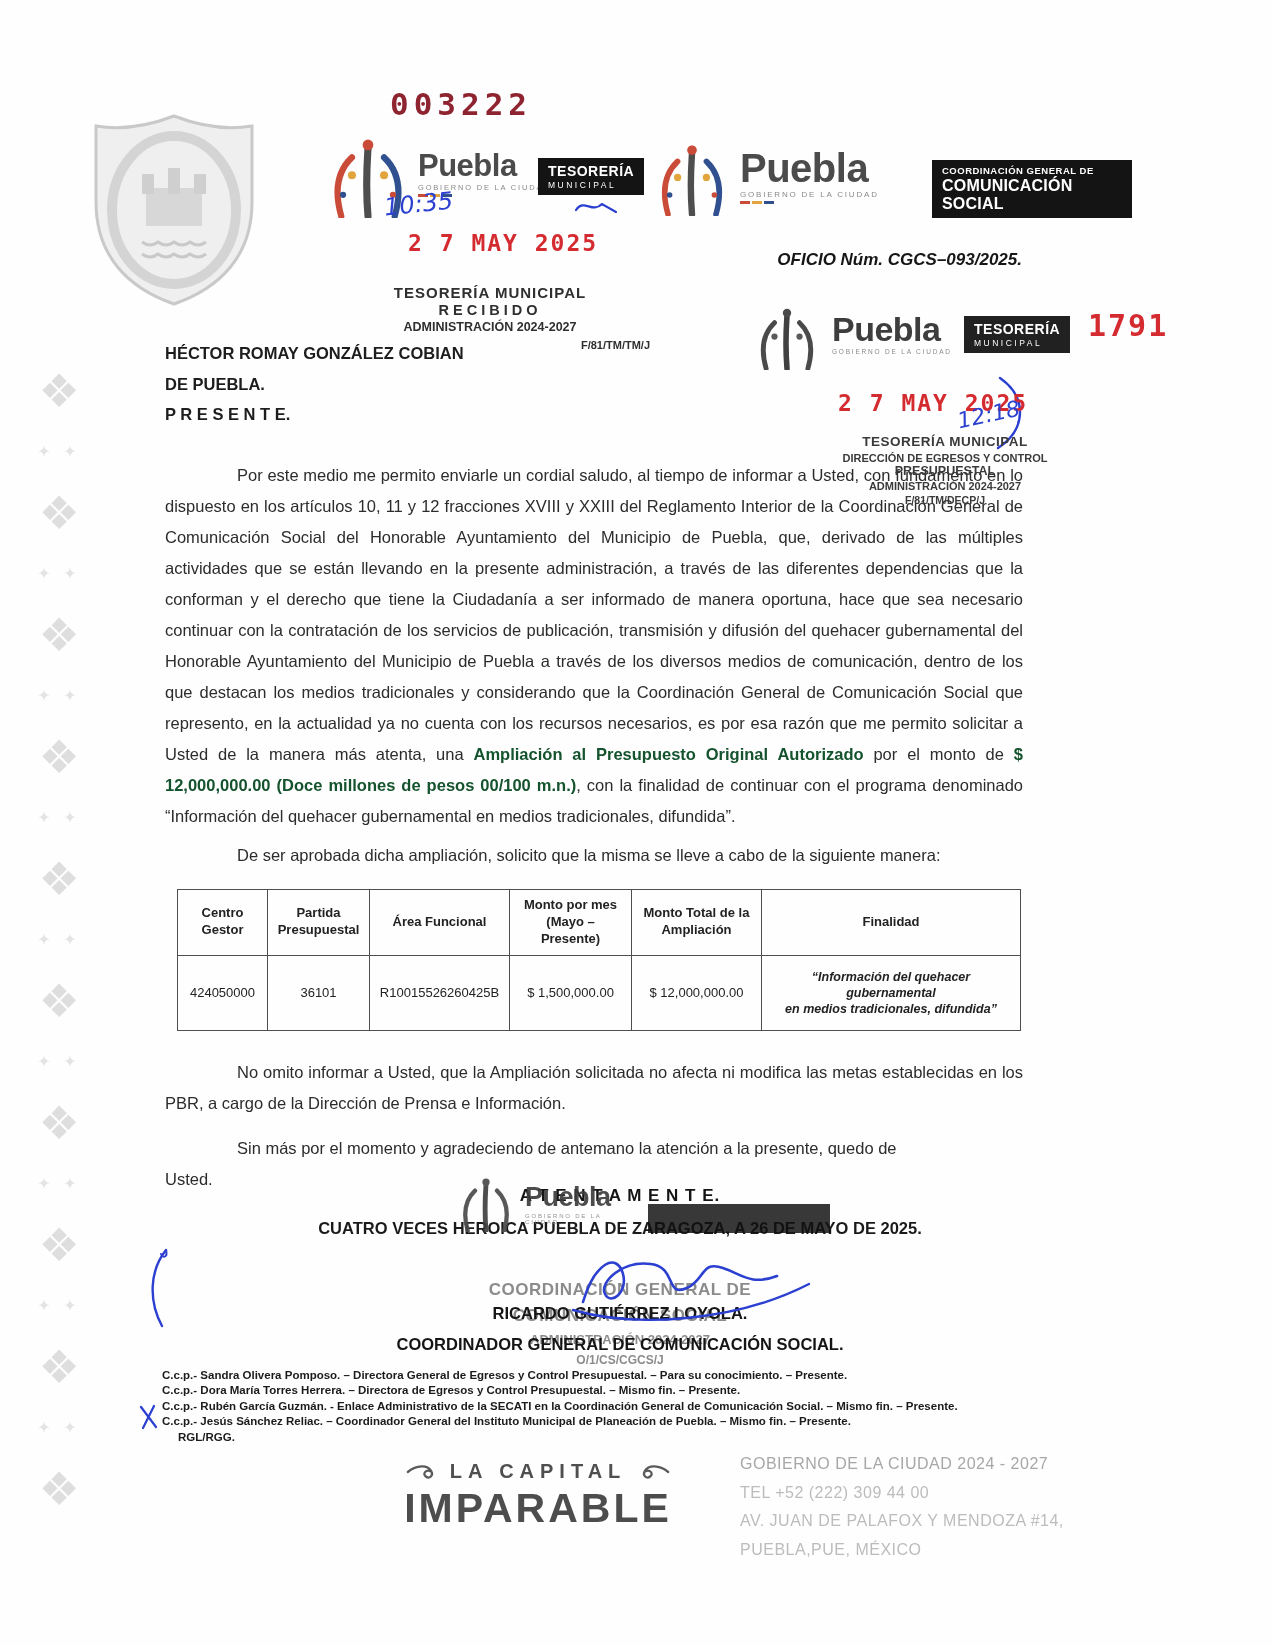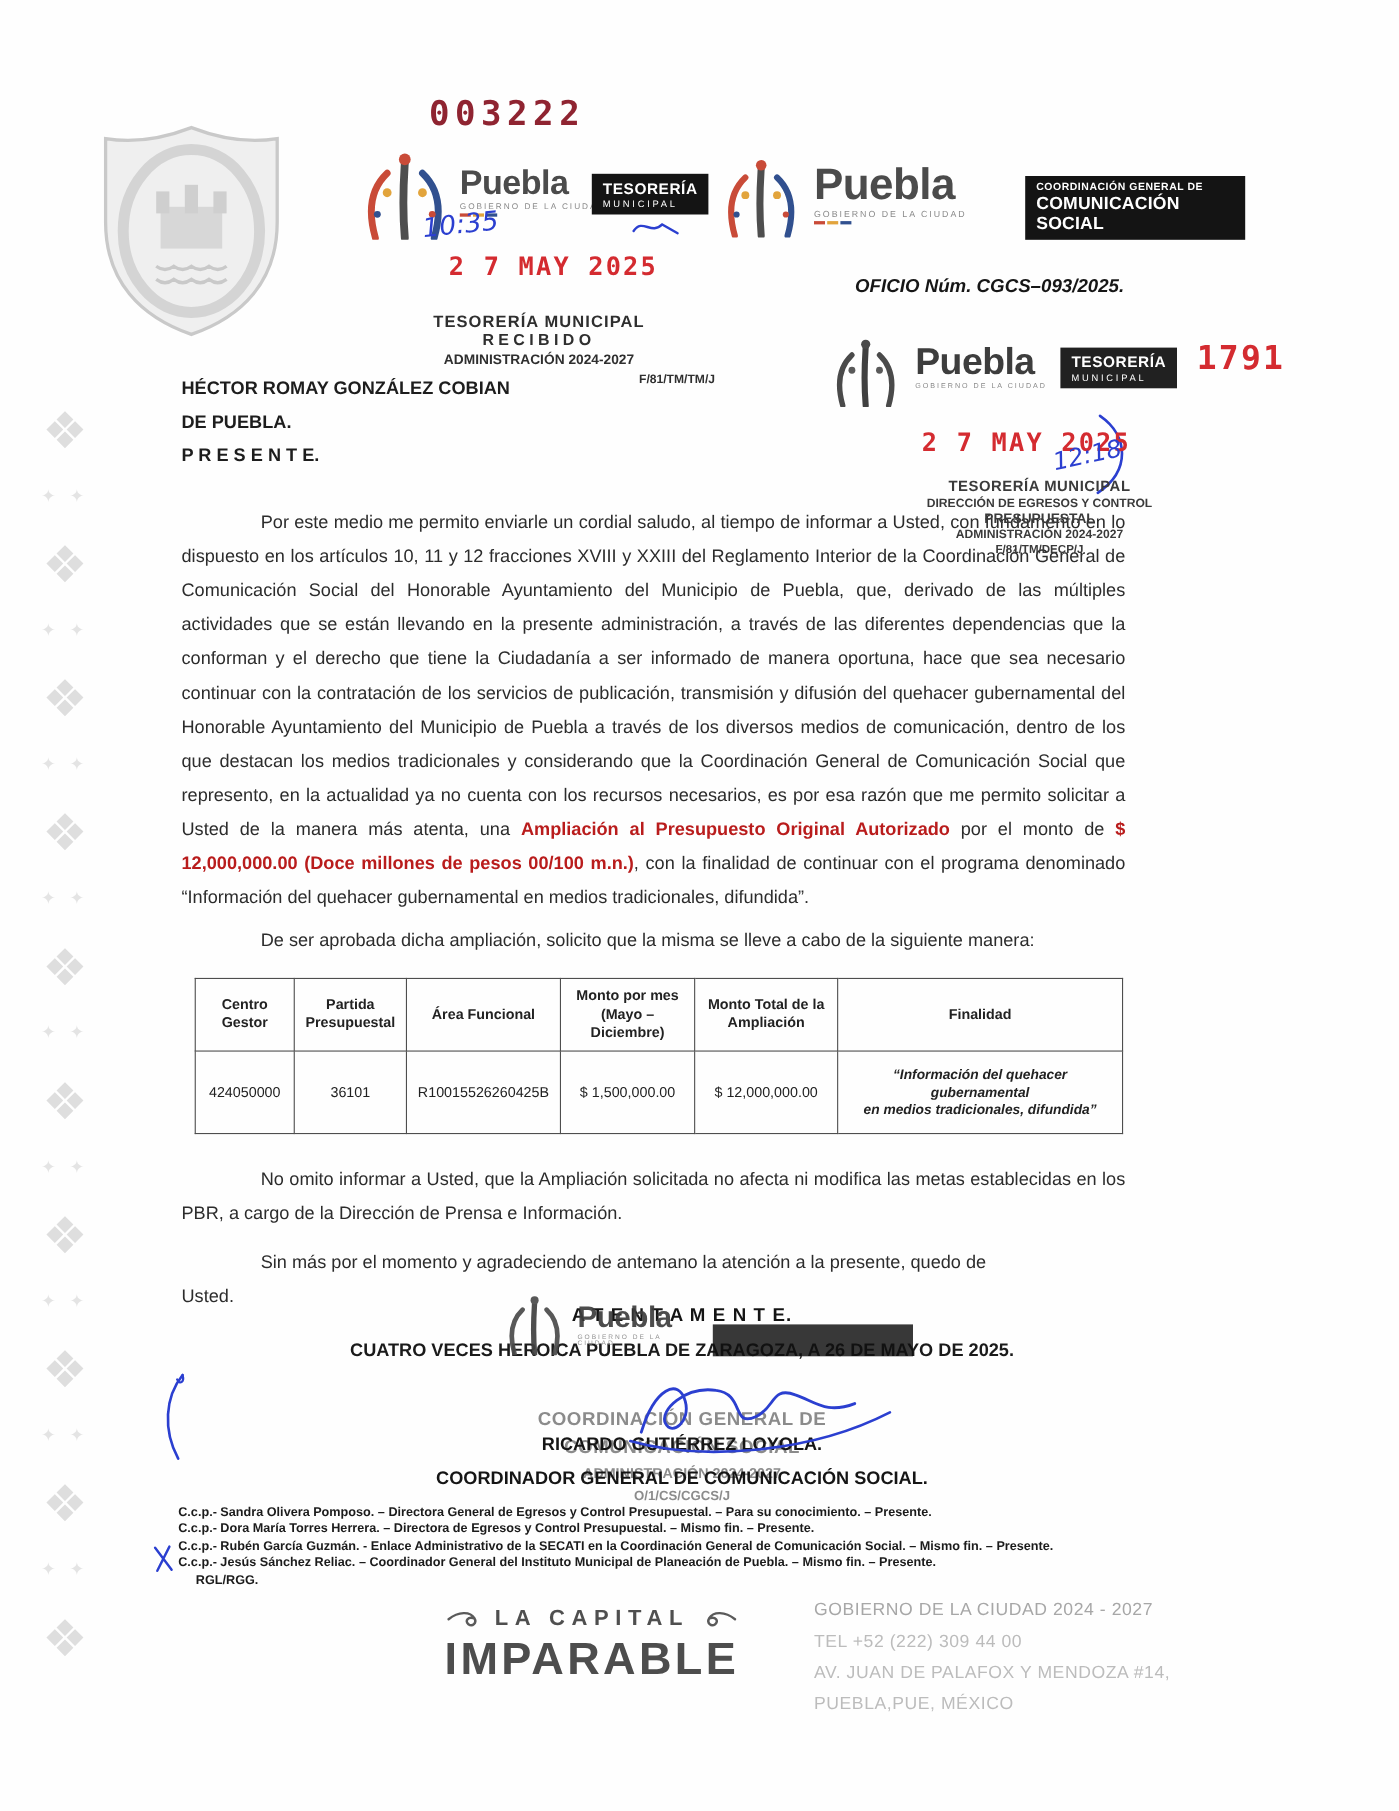--- a/index.html
+++ b/index.html
@@ -72,21 +72,21 @@
   .s2lines { position:absolute; left:28px; top:136px; width:330px; text-align:center; }
   .s2l1 { font-size:13.5px; font-weight:700; letter-spacing:0.5px; }
   .s2l2 { font-size:11px; font-weight:700; margin-top:3px; }
   .s2l3 { font-size:12.5px; font-weight:700; }
   .s2l4 { font-size:11px; font-weight:600; margin-top:2px; }
   .s2l5 { font-size:10.5px; font-weight:600; margin-top:2px; }
 
   
   .body-text { position:absolute; left:165px; top:460px; width:858px; z-index:2;
     font-size:16.5px; line-height:31px; text-align:justify; color:#2c2c2c; }
-  .body-text b { font-weight:700; color:#b91c1c; }
+  .body-text b { font-weight:700; color:#14532d; }
   .p1, .p2, .p3, .p4 { text-indent:72px; }
   .p2 { margin-top:8px; }
   .p3 { margin-top:26px; }
   .p4 { margin-top:14px; }
   .usted { text-align:left; }
 
   table.budget { margin-top:18px; margin-left:12px; width:844px; border-collapse:collapse;
     font-size:13px; line-height:1.3; text-align:center; text-indent:0; color:#222; }
   table.budget th, table.budget td { border:1px solid #4e4e4e; padding:7px 6px;
     vertical-align:middle; white-space:pre-line; }
@@ -284,21 +284,21 @@
     <table class="budget">
       <tbody>
           <tr>
         <th style="width:90px">Centro
 Gestor</th>
         <th style="width:102px">Partida
 Presupuestal</th>
         <th style="width:140px">Área Funcional</th>
         <th style="width:122px">Monto por mes
 (Mayo –
-Diciembre)</th>
+Presente)</th>
         <th style="width:130px">Monto Total de la
 Ampliación</th>
         <th>Finalidad</th>
       </tr>
       <tr>
         <td>424050000</td>
         <td>36101</td>
         <td>R10015526260425B</td>
         <td>$  1,500,000.00</td>
         <td>$  12,000,000.00</td>

